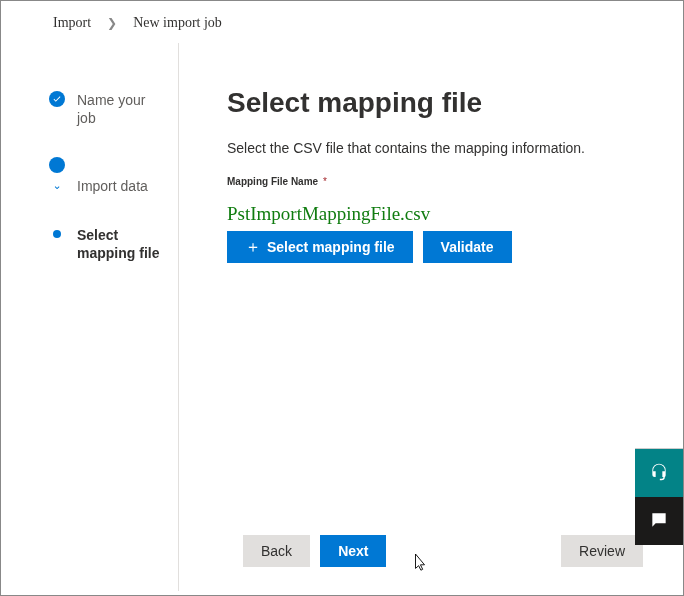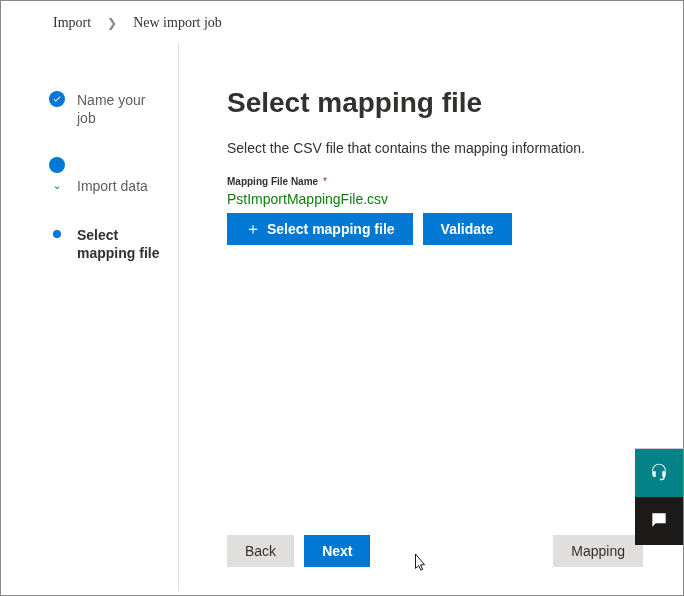--- a/index.html
+++ b/index.html
@@ -90,42 +90,43 @@
     .main .desc {
       color: #323130;
       margin-bottom: 17px;
       line-height: 1.4;
       font-size: 14px;
     }
     .field-label { font-size: 10px; font-weight: 600; }
     .field-label .req { color: #a4262c; margin-left: 2px; font-weight: 400; }
     .filename {
       color: #107c10;
-      margin-top: 4px;
-      font-size: 14px;
+      margin-top: 16px;
+      font-size: 19px;
+      font-family: Liberation Serif, serif;
     }
     .btn-row { display: flex; gap: 10px; margin-top: 6px; }
     .btn {
       font-family: inherit;
       font-size: 14px;
       border: none;
       padding: 6px 18px;
       cursor: pointer;
       height: 32px;
       display: inline-flex;
       align-items: center;
       gap: 6px;
     }
     .btn.primary { background: #0078d4; color: #fff; font-weight: 600; }
     .btn.secondary { background: #e1dfdd; color: #323130; }
     .btn .plus { font-size: 16px; font-weight: 400; line-height: 1; }
 
     .footer {
       position: absolute;
-      bottom: 0; left: 0; right: 0;
+      bottom: 0; left: 16px; right: 0;
       padding: 16px 40px 24px 48px;
       display: flex;
       gap: 10px;
     }
     .footer .spacer { flex: 1; }
 
     .side-tools {
       position: absolute;
       right: 0;
       bottom: 50px;
@@ -216,21 +217,21 @@
         <span class="plus">＋</span>
         <span>Select mapping file</span>
       </button>
       <button class="btn primary">Validate</button>
     </div>
 
     <div class="footer">
       <button class="btn secondary">Back</button>
       <button class="btn primary">Next</button>
       <div class="spacer"></div>
-      <button class="btn secondary">Mapping</button>
+      <button class="btn secondary">Review</button>
     </div>
   </div>
 </div>
 
 <div class="side-tools">
   <div class="side-tool teal">
     <span>
       <svg viewBox="0 0 24 24">
           <path d="M12 2a8 8 0 0 0-8 8v5a3 3 0 0 0 3 3h1v-7H5v-1a7 7 0 0 1 14 0v1h-3v7h1.3A2 2 0 0 1 15 20h-2v2h2a4 4 0 0 0 4-4 3 3 0 0 0 1-2.2V10a8 8 0 0 0-8-8z"></path>
         </svg>

